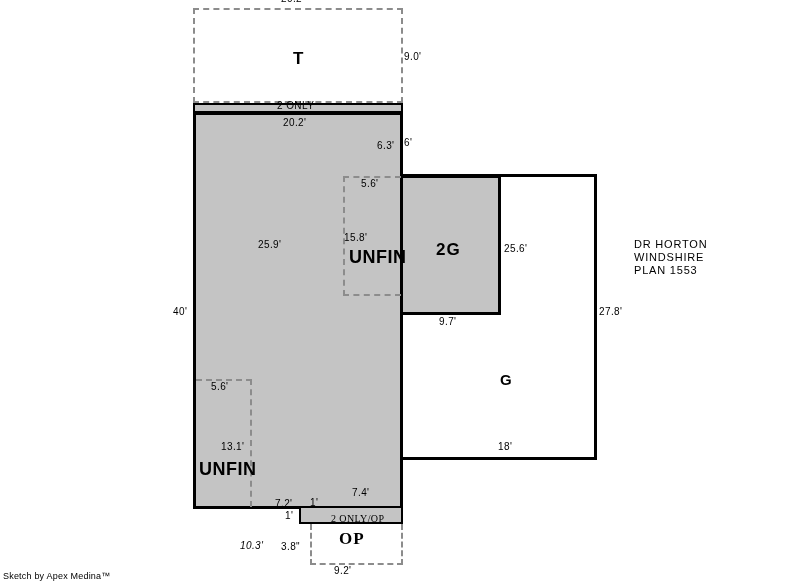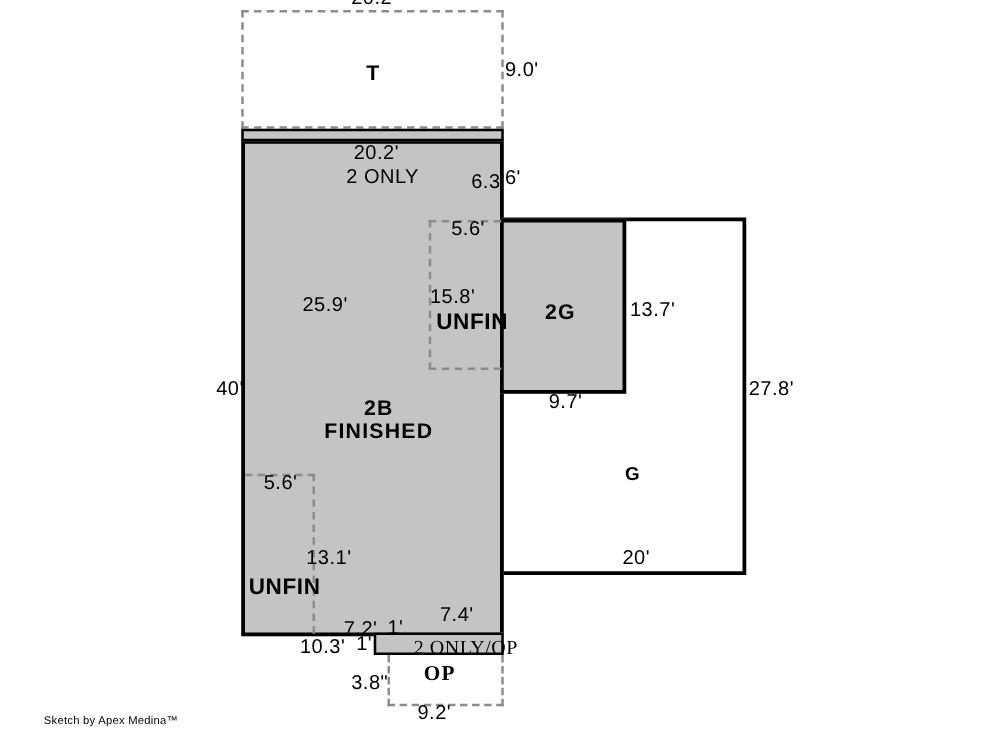--- a/index.html
+++ b/index.html
@@ -4,27 +4,27 @@
 <style>
   html,body{margin:0;padding:0;background:#fff;}
   .canvas{
     position:relative;width:800px;height:587px;background:#ffffff;
     font-family:"Liberation Sans", sans-serif;color:#000;overflow:hidden;
   }
   .shape{position:absolute;box-sizing:border-box;}
   .solid{border:3px solid #000;}
   .fill{background:#c4c4c4;}
   .dash{border:2px dashed #8c8c8c;}
-  .lbl{position:absolute;font-size:16px;line-height:11px;letter-spacing:0.4px;white-space:nowrap;}
+  .lbl{position:absolute;font-size:10px;line-height:11px;letter-spacing:0.4px;white-space:nowrap;}
   .big{font-weight:bold;font-size:17px;line-height:18px;letter-spacing:1px;}
   .mid{font-weight:bold;font-size:15px;line-height:15px;letter-spacing:1px;}
   .unf{font-weight:bold;font-size:18px;line-height:13px;letter-spacing:0.5px;}
   .center2b{text-align:center;transform:translateX(-50%);}
   .note{font-size:11px;line-height:13px;letter-spacing:0.8px;}
-  .credit{font-size:9px;letter-spacing:0.2px;margin-left:32px;}
+  .credit{font-size:9px;letter-spacing:0.2px;}
 </style>
 </head>
 <body>
 
 <div class="canvas">
 
   <div class="shape dash" style="left:193px;top:8px;width:210px;height:95px;"></div>
 
   <div class="shape solid" style="left:400px;top:174px;width:197px;height:286px;background:#fff;"></div>
 
@@ -39,53 +39,54 @@
   <div class="shape dash" style="left:196px;top:379px;width:56px;height:128px;border-left:none;border-bottom:none;"></div>
 
   <div class="shape fill" style="left:299px;top:506px;width:104px;height:18px;border:2px solid #000;"></div>
 
   <div class="shape dash" style="left:310px;top:524px;width:93px;height:41px;border-top:none;"></div>
 
   <span class="lbl" style="left:281px;top:-7px;">20.2'</span>
   <span class="lbl big" style="left:293px;top:50px;">T</span>
   <span class="lbl" style="left:404px;top:51px;">9.0'</span>
 
-  <span class="lbl" style="left:277px;top:100px;margin-top:36px;">2 ONLY</span>
+  <span class="lbl" style="left:277px;top:100px;">2 ONLY</span>
 
   <span class="lbl" style="left:283px;top:117px;">20.2'</span>
   <span class="lbl" style="left:377px;top:140px;">6.3'</span>
   <span class="lbl" style="left:404px;top:137px;">6'</span>
-  <span class="lbl" style="left:196px;top:239px;padding-left:46px;">25.9'</span>
+  <span class="lbl" style="left:212px;top:239px;padding-left:46px;">25.9'</span>
   <span class="lbl" style="left:173px;top:306px;">40'</span>
-  <div class="lbl big center2b" style="left:303px;top:318px;">
-    <div>2B</div>
-    <div>FINISHED</div>
-  </div>
 
   <span class="lbl" style="left:361px;top:178px;">5.6'</span>
   <span class="lbl" style="left:344px;top:232px;">15.8'</span>
   <span class="lbl unf" style="left:349px;top:251px;">UNFIN</span>
 
   <span class="lbl big" style="left:436px;top:241px;">2G</span>
-  <span class="lbl" style="left:504px;top:243px;">13.7'</span>
+  <span class="lbl" style="left:504px;top:243px;">25.6'</span>
   <span class="lbl" style="left:439px;top:316px;">9.7'</span>
 
   <span class="lbl mid" style="left:500px;top:372px;">G</span>
   <span class="lbl" style="left:599px;top:306px;">27.8'</span>
-  <span class="lbl" style="left:498px;top:441px;">20'</span>
+  <span class="lbl" style="left:498px;top:441px;">18'</span>
 
+  <div class="lbl note" style="left:634px;top:238px;">
+    <div>DR HORTON</div>
+    <div>WINDSHIRE</div>
+    <div>PLAN 1553</div>
+  </div>
 
   <span class="lbl" style="left:211px;top:381px;">5.6'</span>
-  <span class="lbl" style="left:221px;top:441px;margin-left:24px;">13.1'</span>
+  <span class="lbl" style="left:221px;top:441px;">13.1'</span>
   <span class="lbl unf" style="left:199px;top:463px;">UNFIN</span>
 
   <span class="lbl" style="left:352px;top:487px;">7.4'</span>
   <span class="lbl" style="left:275px;top:498px;text-align:right;">7.2'</span>
   <span class="lbl" style="left:310px;top:497px;">1'</span>
-  <span class="lbl" style="left:240px;top:512px;">10.3'</span>
+  <span class="lbl" style="left:240px;top:540px;font-style:italic;">10.3'</span>
   <span class="lbl" style="left:285px;top:510px;">1'</span>
   <span class="lbl" style="left:331px;top:513px;font-family:Liberation Serif, serif;">2 ONLY/OP</span>
 
   <span class="lbl big" style="left:339px;top:530px;font-family:Liberation Serif, serif;">OP</span>
   <span class="lbl" style="left:281px;top:541px;">3.8"</span>
   <span class="lbl" style="left:334px;top:565px;">9.2'</span>
 
   <span class="lbl credit" style="left:3px;top:571px;">Sketch by Apex Medina™</span>
 
 </div>

